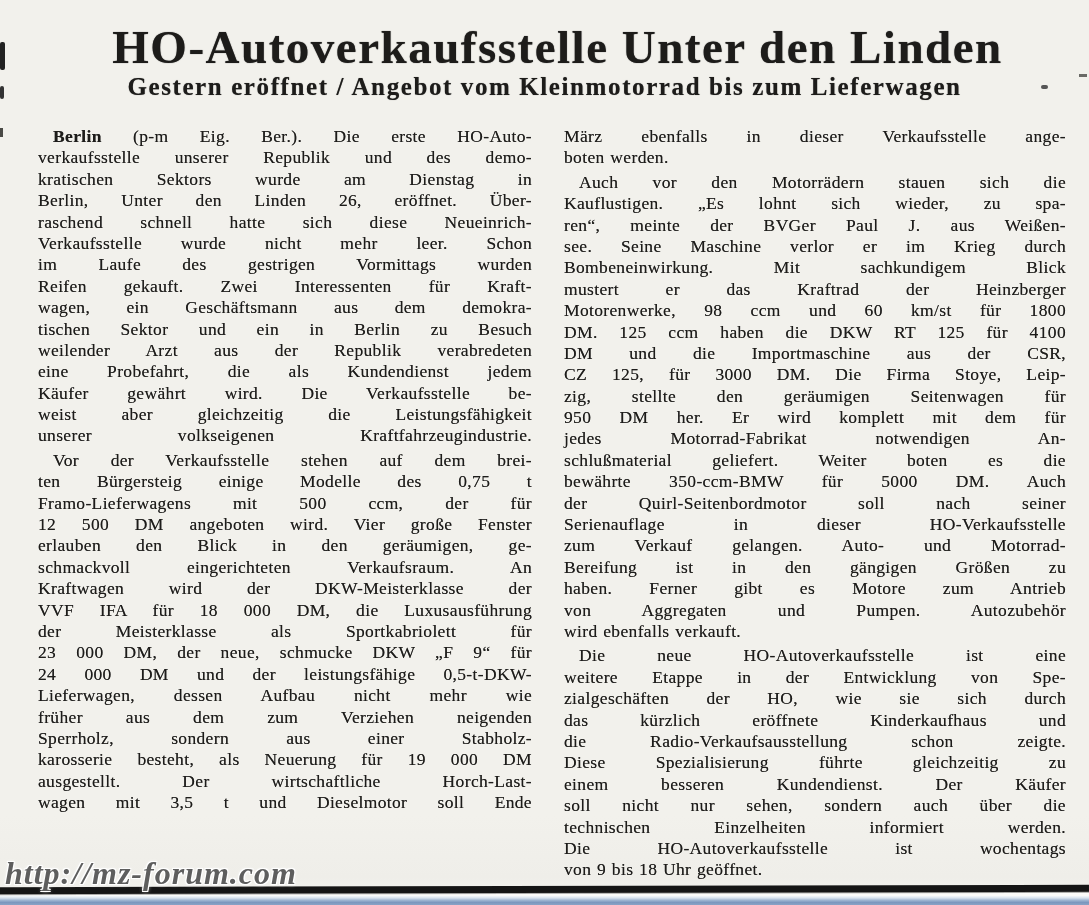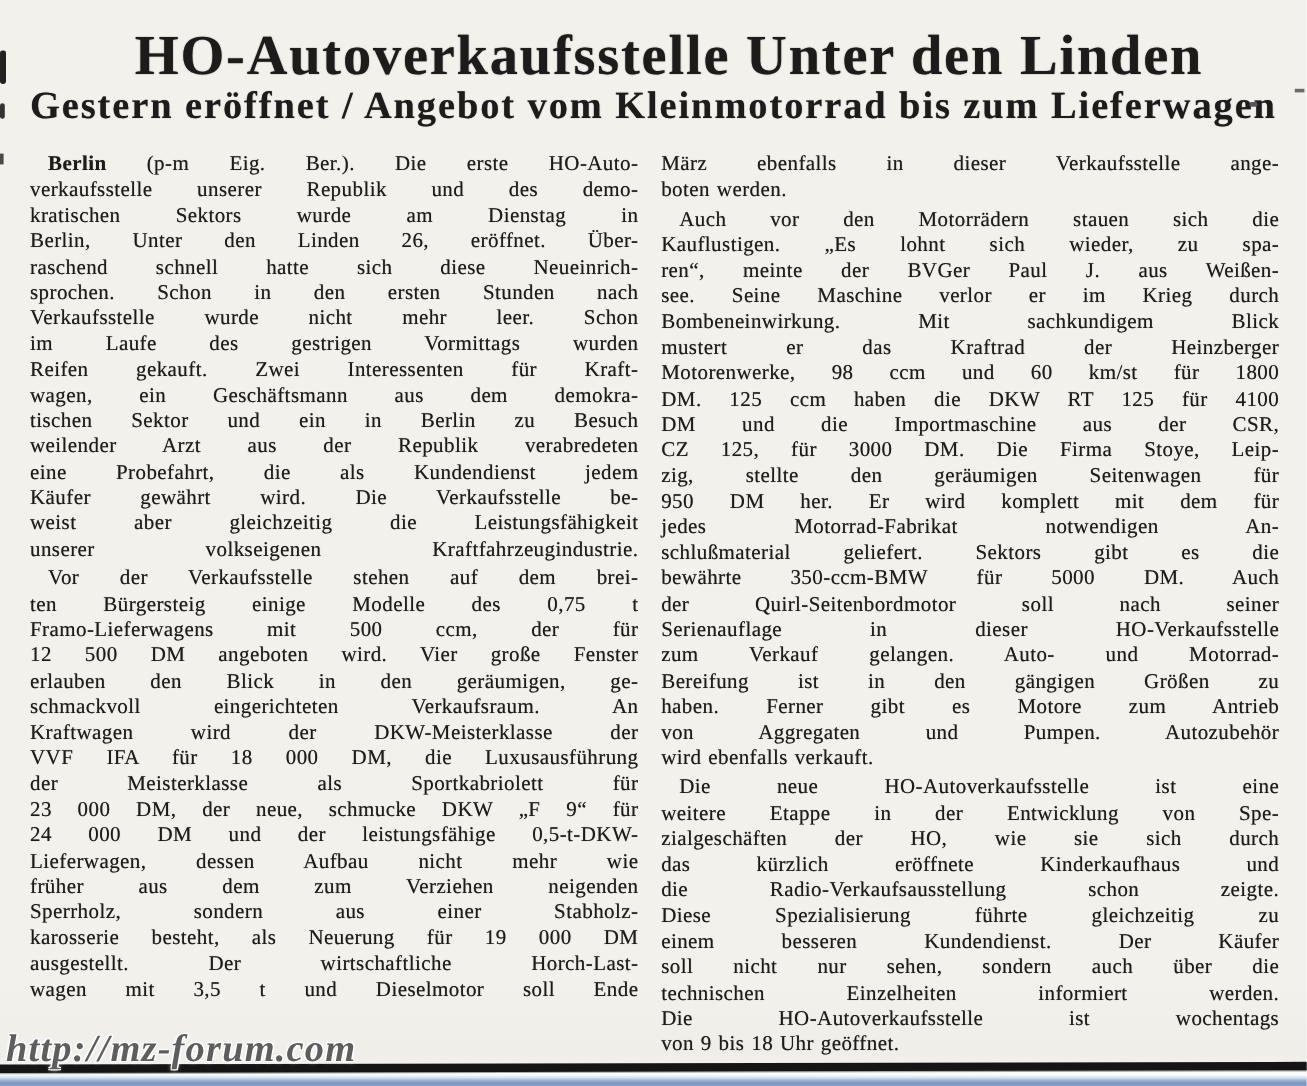--- a/index.html
+++ b/index.html
@@ -14,29 +14,29 @@
     position:absolute;left:0;top:6px;width:100%;
     margin:13px;text-align:center;
     font-size:47px;line-height:56px;font-weight:bold;
     letter-spacing:1.5px;
     text-shadow:0 0 1px rgba(10,10,10,.65);
     white-space:nowrap;
   }
   .subheadline{
     position:absolute;left:0;top:72px;width:100%;
     margin:0;text-align:center;
-    font-size:32px;line-height:30px;font-weight:bold;
+    font-size:25px;line-height:30px;font-weight:bold;
     letter-spacing:1.6px;
     text-shadow:0 0 0.8px rgba(10,10,10,.6);
     white-space:nowrap;
   }
   .col{position:absolute;top:126px;font-size:17.5px;letter-spacing:.35px;word-spacing:1px;}
   .col-left{left:23px;width:509px;}
   .col-right{left:549px;width:517px;}
-  .para{margin:0 0 3px 2px;}
+  .para{margin:0 0 3px 15px;}
   .line{
     height:21.4px;line-height:21.4px;
     text-align:justify;text-align-last:justify;
     text-shadow:0 0 0.6px rgba(15,15,15,.6);
     white-space:nowrap;
   }
   .line.indent{text-indent:15px;}
   .line.nojust{text-align-last:left;}
   .watermark{
     position:absolute;left:5px;top:857px;z-index:4;
@@ -71,21 +71,20 @@
   <h1 class="headline">HO-Autoverkaufsstelle Unter den Linden</h1>
   <h2 class="subheadline">Gestern eröffnet / Angebot vom Kleinmotorrad bis zum Lieferwagen</h2>
 
   <div class="col col-left">
       <div class="para">
         <div class="line indent"><b>Berlin</b> (p-m Eig. Ber.). Die erste HO-Auto-</div>
         <div class="line">verkaufsstelle unserer Republik und des demo-</div>
         <div class="line">kratischen Sektors wurde am Dienstag in</div>
         <div class="line">Berlin, Unter den Linden 26, eröffnet. Über-</div>
         <div class="line">raschend schnell hatte sich diese Neueinrich-</div>
-        <div class="line">sprochen. Schon in den ersten Stunden nach</div>
         <div class="line">Verkaufsstelle wurde nicht mehr leer. Schon</div>
         <div class="line">im Laufe des gestrigen Vormittags wurden</div>
         <div class="line">Reifen gekauft. Zwei Interessenten für Kraft-</div>
         <div class="line">wagen, ein Geschäftsmann aus dem demokra-</div>
         <div class="line">tischen Sektor und ein in Berlin zu Besuch</div>
         <div class="line">weilender Arzt aus der Republik verabredeten</div>
         <div class="line">eine Probefahrt, die als Kundendienst jedem</div>
         <div class="line">Käufer gewährt wird. Die Verkaufsstelle be-</div>
         <div class="line">weist aber gleichzeitig die Leistungsfähigkeit</div>
         <div class="line">unserer volkseigenen Kraftfahrzeugindustrie.</div>
@@ -122,21 +121,21 @@
         <div class="line">see. Seine Maschine verlor er im Krieg durch</div>
         <div class="line">Bombeneinwirkung. Mit sachkundigem Blick</div>
         <div class="line">mustert er das Kraftrad der Heinzberger</div>
         <div class="line">Motorenwerke, 98 ccm und 60 km/st für 1800</div>
         <div class="line">DM. 125 ccm haben die DKW RT 125 für 4100</div>
         <div class="line">DM und die Importmaschine aus der CSR,</div>
         <div class="line">CZ 125, für 3000 DM. Die Firma Stoye, Leip-</div>
         <div class="line">zig, stellte den geräumigen Seitenwagen für</div>
         <div class="line">950 DM her. Er wird komplett mit dem für</div>
         <div class="line">jedes Motorrad-Fabrikat notwendigen An-</div>
-        <div class="line">schlußmaterial geliefert. Sektors gibt es die</div>
+        <div class="line">schlußmaterial geliefert. Weiter boten es die</div>
         <div class="line">bewährte 350-ccm-BMW für 5000 DM. Auch</div>
         <div class="line">der Quirl-Seitenbordmotor soll nach seiner</div>
         <div class="line">Serienauflage in dieser HO-Verkaufsstelle</div>
         <div class="line">zum Verkauf gelangen. Auto- und Motorrad-</div>
         <div class="line">Bereifung ist in den gängigen Größen zu</div>
         <div class="line">haben. Ferner gibt es Motore zum Antrieb</div>
         <div class="line">von Aggregaten und Pumpen. Autozubehör</div>
         <div class="line nojust">wird ebenfalls verkauft.</div>
       </div>
       <div class="para">

